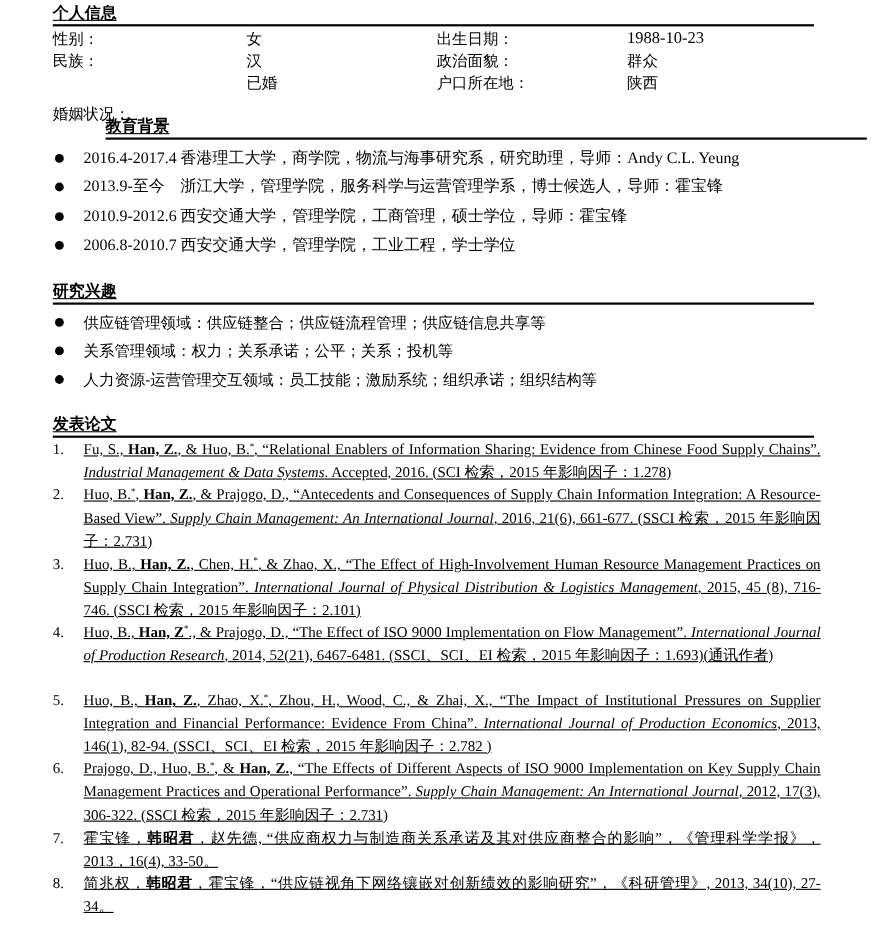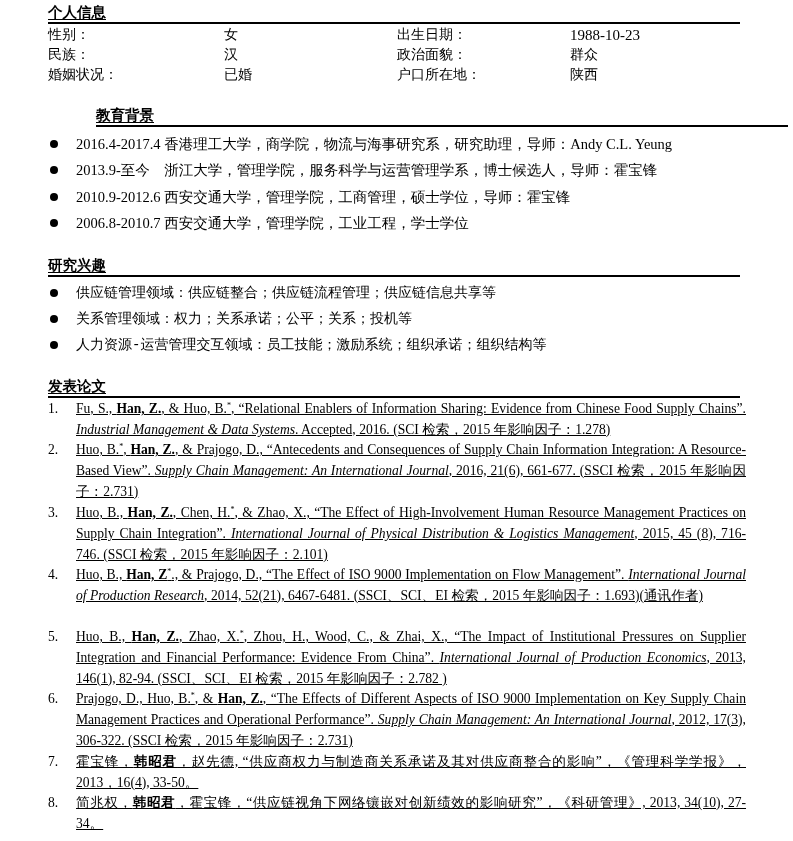--- a/index.html
+++ b/index.html
@@ -10,21 +10,21 @@
     }
     .page { position: absolute; left: 48px; top: 0; width: 692px; }
     .sec-head {
       position: absolute; left: 0; width: 692px;
       font-family: "DejaVu Sans", sans-serif; font-size: 14.5px; font-weight: bold;
       line-height: 18px; border-bottom: 2px solid #000; padding-bottom: 1px;
       text-decoration: underline; text-underline-offset: 2px;
     }
     .info-row { position: absolute; left: 0; height: 20px; line-height: 20px; font-size: 15px; }
     .info-row span { position: absolute; white-space: nowrap; }
-    .cjk { font-family: Liberation Mono, monospace; font-size: 14px; }
+    .cjk { font-family: Liberation Sans, sans-serif; font-size: 14px; }
     .bullet-row { position: absolute; left: 0; height: 26px; line-height: 26px; font-size: 14.5px; white-space: nowrap; }
     .bullet { position: absolute; left: 2px; top: 9px; width: 8px; height: 8px; border-radius: 50%; background: #000; }
     .bullet-text { position: absolute; left: 28px; }
     .pub { position: absolute; left: 0; width: 698px; font-size: 13.6px; line-height: 20.8px; }
     .pub-num { position: absolute; left: 0; top: 0; }
     .pub-body { margin-left: 28px; text-align: justify; text-decoration: underline; }
     .pub-body b { font-weight: bold; }
     .pub-body i { font-style: italic; }
     .pub-body sup { font-size: 8px; vertical-align: top; position: relative; top: -3px; }
   </style>
@@ -41,21 +41,21 @@
     <span class="cjk" style="left:349px;text-align:center;">出生日期：</span>
     <span style="left:522px;text-align:right;">1988-10-23</span>
   </div>
   <div class="info-row" style="top:45px;">
     <span class="cjk" style="left:0;">民族：</span>
     <span class="cjk" style="left:176px;">汉</span>
     <span class="cjk" style="left:349px;">政治面貌：</span>
     <span class="cjk" style="left:522px;">群众</span>
   </div>
   <div class="info-row" style="top:65px;">
-    <span class="cjk" style="left:0;">婚姻状况：</span>
+    <span class="cjk" style="left:0;margin-top:28px;">婚姻状况：</span>
     <span class="cjk" style="left:176px;">已婚</span>
     <span class="cjk" style="left:349px;">户口所在地：</span>
     <span class="cjk" style="left:522px;">陕西</span>
   </div>
 
   <div class="sec-head" style="top:106px;margin-left:48px;">教育背景</div>
   <div class="bullet-row" style="top:131px;">
     <span class="bullet"></span>
     <span class="bullet-text">2016.4-2017.4 香港理工大学，商学院，物流与海事研究系，研究助理，导师：Andy C.L. Yeung</span>
   </div>

